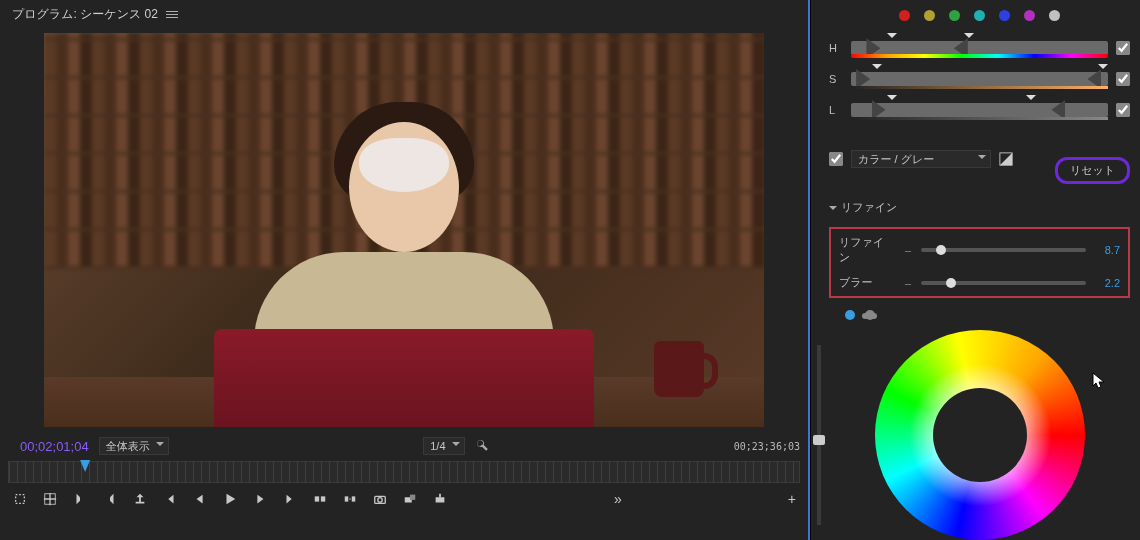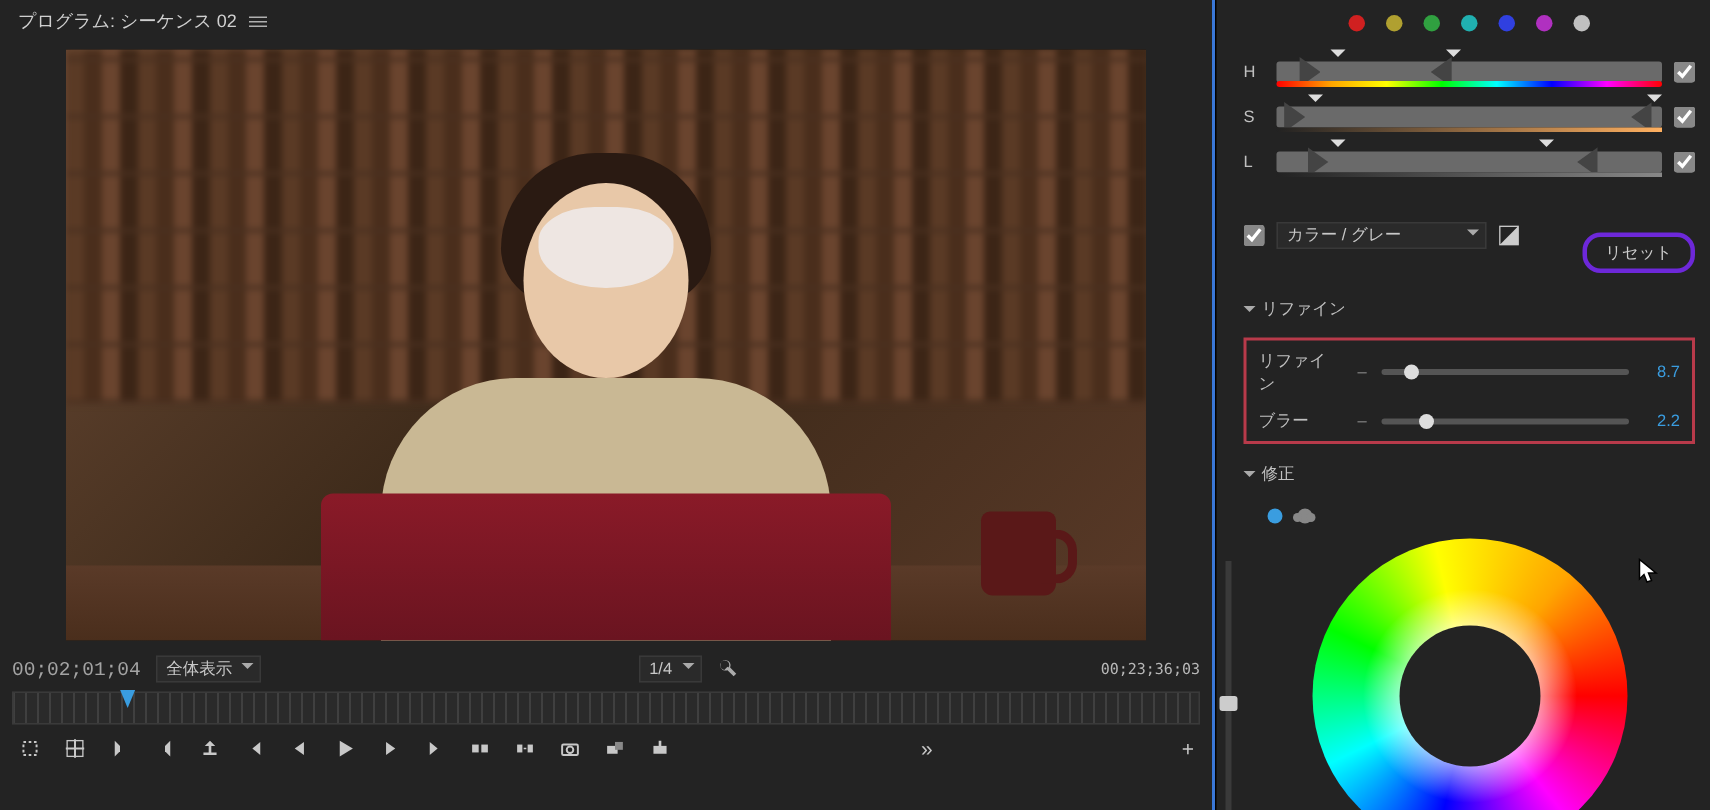--- a/index.html
+++ b/index.html
@@ -16,21 +16,21 @@
 .person { position: absolute; left: 50%; top: 58%; transform: translate(-50%, -50%); width: 340px; height: 340px; }
 .body { position: absolute; bottom: 0; left: 50%; transform: translateX(-50%); width: 300px; height: 180px; background: #c9b894; border-radius: 90px 90px 0 0; }
 .head { position: absolute; top: 30px; left: 50%; transform: translateX(-50%); width: 110px; height: 130px; background: #e8c8a8; border-radius: 50%; }
 .hair { position: absolute; top: 10px; left: 50%; transform: translateX(-50%); width: 140px; height: 100px; background: #2a1a12; border-radius: 70px 70px 40px 40px; }
 .bangs { position: absolute; top: 46px; left: 50%; transform: translateX(-50%); width: 90px; height: 54px; background: rgba(240,240,245,0.75); border-radius: 50% 50% 60% 60%; }
 .laptop { position: absolute; bottom: 0; left: 50%; transform: translateX(-50%); width: 380px; height: 98px; background: linear-gradient(#8a1a28, #6a1420); border-radius: 8px 8px 0 0; }
 .table { position: absolute; bottom: 0; left: 0; right: 0; height: 50px; background: linear-gradient(#5a3a28, #4a2e1c); }
 .mug { position: absolute; bottom: 30px; right: 60px; width: 50px; height: 56px; background: #5a1818; border-radius: 6px 6px 8px 8px; }
 .mug::after { content: ""; position: absolute; right: -14px; top: 12px; width: 18px; height: 24px; border: 6px solid #5a1818; border-left: none; border-radius: 0 14px 14px 0; }
 .controls-row { display: flex; align-items: center; gap: 10px; padding: 6px 0 4px 0; margin-top: 4px; }
-.tc { color: #a3a3a3; font-family: Liberation Mono, monospace; font-size: 13px; }
+.tc { color: #8b5cf6; font-family: Liberation Sans, sans-serif; font-size: 13px; margin-left: 12px; }
 .tc-right { color: #b8b8b8; font-family: monospace; font-size: 10px; margin-left: auto; }
 .select { background: #2a2a2a; border: 1px solid #393939; color: #c8c8c8; padding: 2px 18px 2px 6px; font-size: 11px; appearance: none; position: relative; }
 .sel-wrap { position: relative; display: inline-block; }
 .sel-wrap::after { content: ""; position: absolute; right: 5px; top: 50%; transform: translateY(-50%); border: 4px solid transparent; border-top-color: #aaa; }
 .wrench { color: #aaa; }
 .timeline { height: 22px; background: #2a2a2a; border: 1px solid #3a3a3a; position: relative; margin-top: 2px; }
 .ticks { position: absolute; inset: 0; background: repeating-linear-gradient(90deg, #555 0 1px, transparent 1px 8px); opacity: 0.5; }
 .playhead { position: absolute; top: -2px; left: 9%; width: 10px; height: 12px; background: #3a9de0; clip-path: polygon(0 0, 100% 0, 50% 100%); }
 .transport { display: flex; align-items: center; gap: 14px; padding: 8px 4px 0 4px; justify-content: center; color: #c8c8c8; }
 .tbtn { width: 16px; height: 16px; display: inline-flex; align-items: center; justify-content: center; cursor: pointer; }
@@ -311,24 +311,20 @@
       <div class="slider-row">
         <span class="slider-label">ブラー</span>
         <span class="slider-minus">–</span>
         <div class="slider-track">
           <div class="slider-knob" id="blur-knob" style="left: 18%;"></div>
         </div>
         <span class="slider-val">2.2</span>
       </div>
     </div>
 
-    <div class="section-head">
-      <span class="chev"></span>
-      <span>修正</span>
-    </div>
 
     <div class="mode-dots">
       <span class="dot blue"></span>
       <span class="dot grey" style="position:relative">
         <span style="position:absolute;left:-3px;top:3px;width:6px;height:6px;border-radius:50%;background:#888"></span>
         <span style="position:absolute;left:6px;top:3px;width:6px;height:6px;border-radius:50%;background:#888"></span>
       </span>
     </div>
 
     <div class="wheel-wrap">

